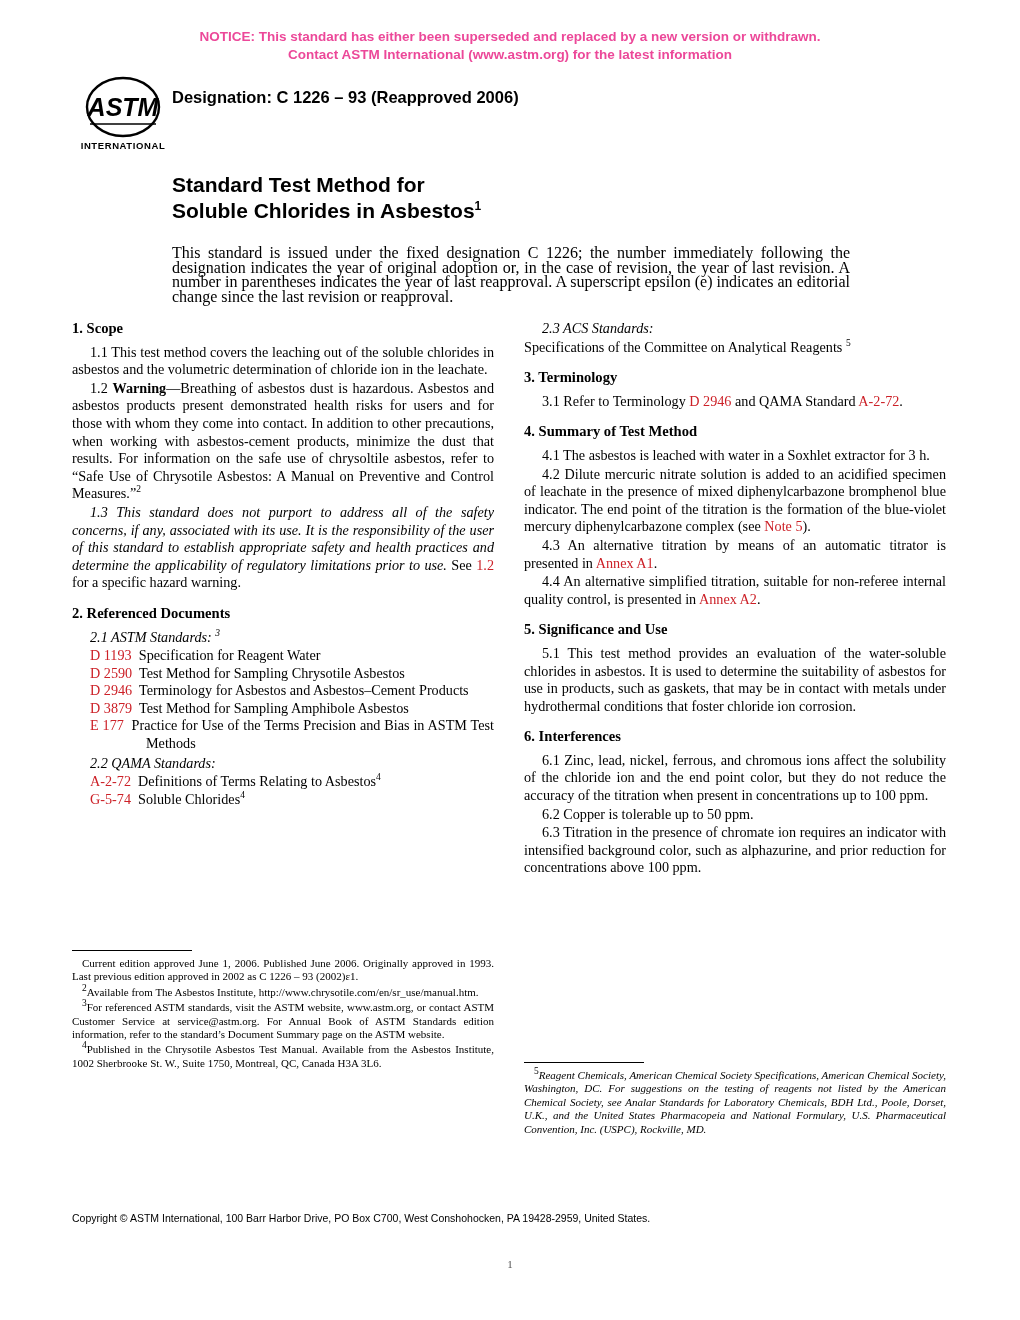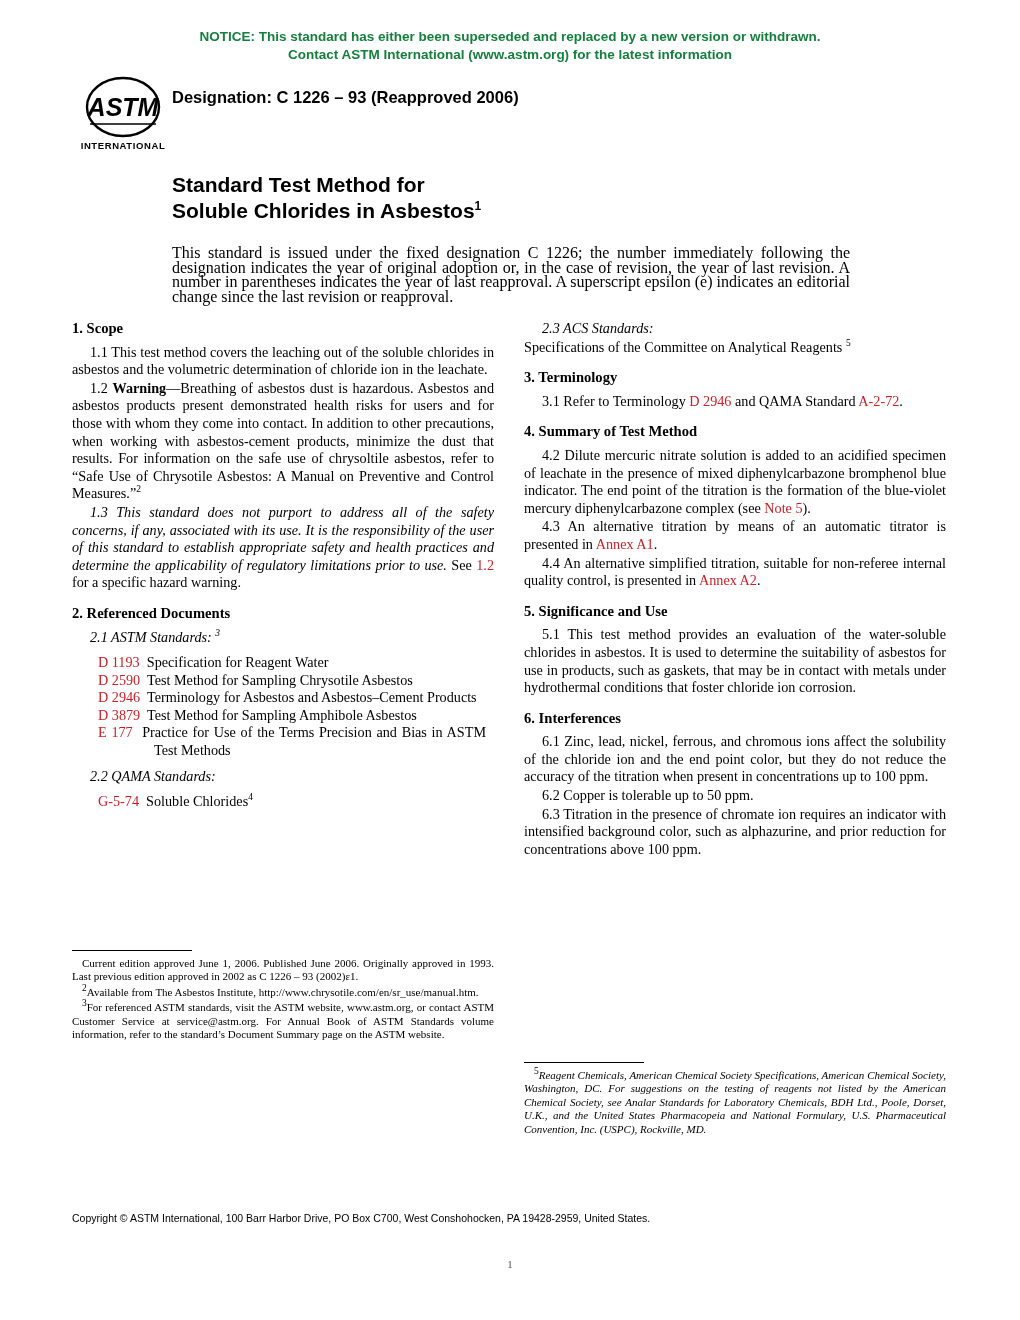--- a/index.html
+++ b/index.html
@@ -21,21 +21,21 @@
     height: 1320px;
     overflow: hidden;
   }
 
   
   .notice {
     position: absolute;
     left: 0; top: 28px;
     width: 1020px;
     text-align: center;
-    color: #15803d;
+    color: #ec4899;
     font-family: "Liberation Sans", sans-serif;
     font-weight: bold;
     font-size: 13.5px;
     line-height: 18px;
   }
 
   
   .logo {
     position: absolute;
     left: 78px;
@@ -108,21 +108,21 @@
   p.noindent { text-indent: 0; }
   .ital { font-style: italic; }
   .bold { font-weight: bold; }
   .red { color: #cc2027; }
   .sub-head {
     font-style: italic;
     text-indent: 18px;
     margin: 2px 0 1px 0;
   }
   .reflist {
-    margin: 8px;
+    margin: 0;
     padding: 0 0 0 18px;
     list-style: none;
   }
   .reflist li {
     padding-left: 56px;
     text-indent: -56px;
     margin-bottom: 0px;
     line-height: 17.6px;
   }
   .refcode { color: #cc2027; }
@@ -205,51 +205,54 @@
     <ul class="reflist">
       <li><span class="refcode">D 1193</span>&nbsp; <span>Specification for Reagent Water</span></li>
       <li><span class="refcode">D 2590</span>&nbsp; <span>Test Method for Sampling Chrysotile Asbestos</span></li>
       <li><span class="refcode">D 2946</span>&nbsp; <span>Terminology for Asbestos and Asbestos–Cement Products</span></li>
       <li><span class="refcode">D 3879</span>&nbsp; <span>Test Method for Sampling Amphibole Asbestos</span></li>
       <li><span class="refcode">E 177</span>&nbsp; <span>Practice for Use of the Terms Precision and Bias in ASTM Test Methods</span></li>
     </ul>
 
     <p class="sub-head">2.2  QAMA Standards:</p>
     <ul class="reflist">
+      <li><span class="refcode">A-2-72</span>&nbsp; <span>Definitions of Terms Relating to Asbestos</span><sup>4</sup></li>
       <li><span class="refcode">G-5-74</span>&nbsp; <span>Soluble Chlorides</span><sup>4</sup></li>
     </ul>
   </div>
 
   <div class="col col-right">
 
     <p class="sub-head" style="text-indent:18px;margin-top:0;">2.3  ACS Standards:</p>
     <p class="noindent"><span>Specifications of the Committee on Analytical Reagents</span> <sup>5</sup></p>
 
     <h2 class="sec">3.  Terminology</h2>
     <p><span>3.1  Refer to Terminology </span><span class="red">D 2946</span><span> and QAMA Standard </span><span class="red">A-2-72</span><span>.</span></p>
 
     <h2 class="sec">4.  Summary of Test Method</h2>
+    <p>4.1  The asbestos is leached with water in a Soxhlet extractor for 3 h.</p>
     <p><span>4.2  Dilute mercuric nitrate solution is added to an acidified specimen of leachate in the presence of mixed diphenylcarbazone bromphenol blue indicator. The end point of the titration is the formation of the blue-violet mercury diphenylcarbazone complex (see </span><span class="red">Note 5</span><span>).</span></p>
     <p><span>4.3  An alternative titration by means of an automatic titrator is presented in </span><span class="red">Annex A1</span><span>.</span></p>
     <p><span>4.4  An alternative simplified titration, suitable for non-referee internal quality control, is presented in </span><span class="red">Annex A2</span><span>.</span></p>
 
     <h2 class="sec">5.  Significance and Use</h2>
     <p>5.1  This test method provides an evaluation of the water-soluble chlorides in asbestos. It is used to determine the suitability of asbestos for use in products, such as gaskets, that may be in contact with metals under hydrothermal conditions that foster chloride ion corrosion.</p>
 
     <h2 class="sec">6.  Interferences</h2>
     <p>6.1  Zinc, lead, nickel, ferrous, and chromous ions affect the solubility of the chloride ion and the end point color, but they do not reduce the accuracy of the titration when present in concentrations up to 100 ppm.</p>
     <p>6.2  Copper is tolerable up to 50 ppm.</p>
     <p>6.3  Titration in the presence of chromate ion requires an indicator with intensified background color, such as alphazurine, and prior reduction for concentrations above 100 ppm.</p>
   </div>
 
   <div class="fn fn-left">
     <div class="rule"></div>
     <p><span>Current edition approved June 1, 2006. Published June 2006. Originally approved in 1993. Last previous edition approved in 2002 as C 1226 – 93 (2002)ε1.</span></p>
     <p><sup>2</sup><span>Available from The Asbestos Institute, http://www.chrysotile.com/en/sr_use/manual.htm.</span></p>
-    <p><sup>3</sup><span>For referenced ASTM standards, visit the ASTM website, www.astm.org, or contact ASTM Customer Service at service@astm.org. For Annual Book of ASTM Standards volume information, refer to the standard’s Document Summary page on the ASTM website.</span></p>
+    <p><sup>3</sup><span>For referenced ASTM standards, visit the ASTM website, www.astm.org, or contact ASTM Customer Service at service@astm.org. For Annual Book of ASTM Standards edition information, refer to the standard’s Document Summary page on the ASTM website.</span></p>
+    <p><sup>4</sup><span>Published in the Chrysotile Asbestos Test Manual. Available from the Asbestos Institute, 1002 Sherbrooke St. W., Suite 1750, Montreal, QC, Canada H3A 3L6.</span></p>
   </div>
 
   <div class="fn fn-right">
     <div class="rule"></div>
     <p><sup>5</sup><span class="ital">Reagent Chemicals, American Chemical Society Specifications, American Chemical Society, Washington, DC. For suggestions on the testing of reagents not listed by the American Chemical Society, see Analar Standards for Laboratory Chemicals, BDH Ltd., Poole, Dorset, U.K., and the United States Pharmacopeia and National Formulary, U.S. Pharmaceutical Convention, Inc. (USPC), Rockville, MD.</span></p>
   </div>
 
   <div class="copyright">Copyright © ASTM International, 100 Barr Harbor Drive, PO Box C700, West Conshohocken, PA 19428-2959, United States.</div>
   <div class="pagenum">1</div>
 

